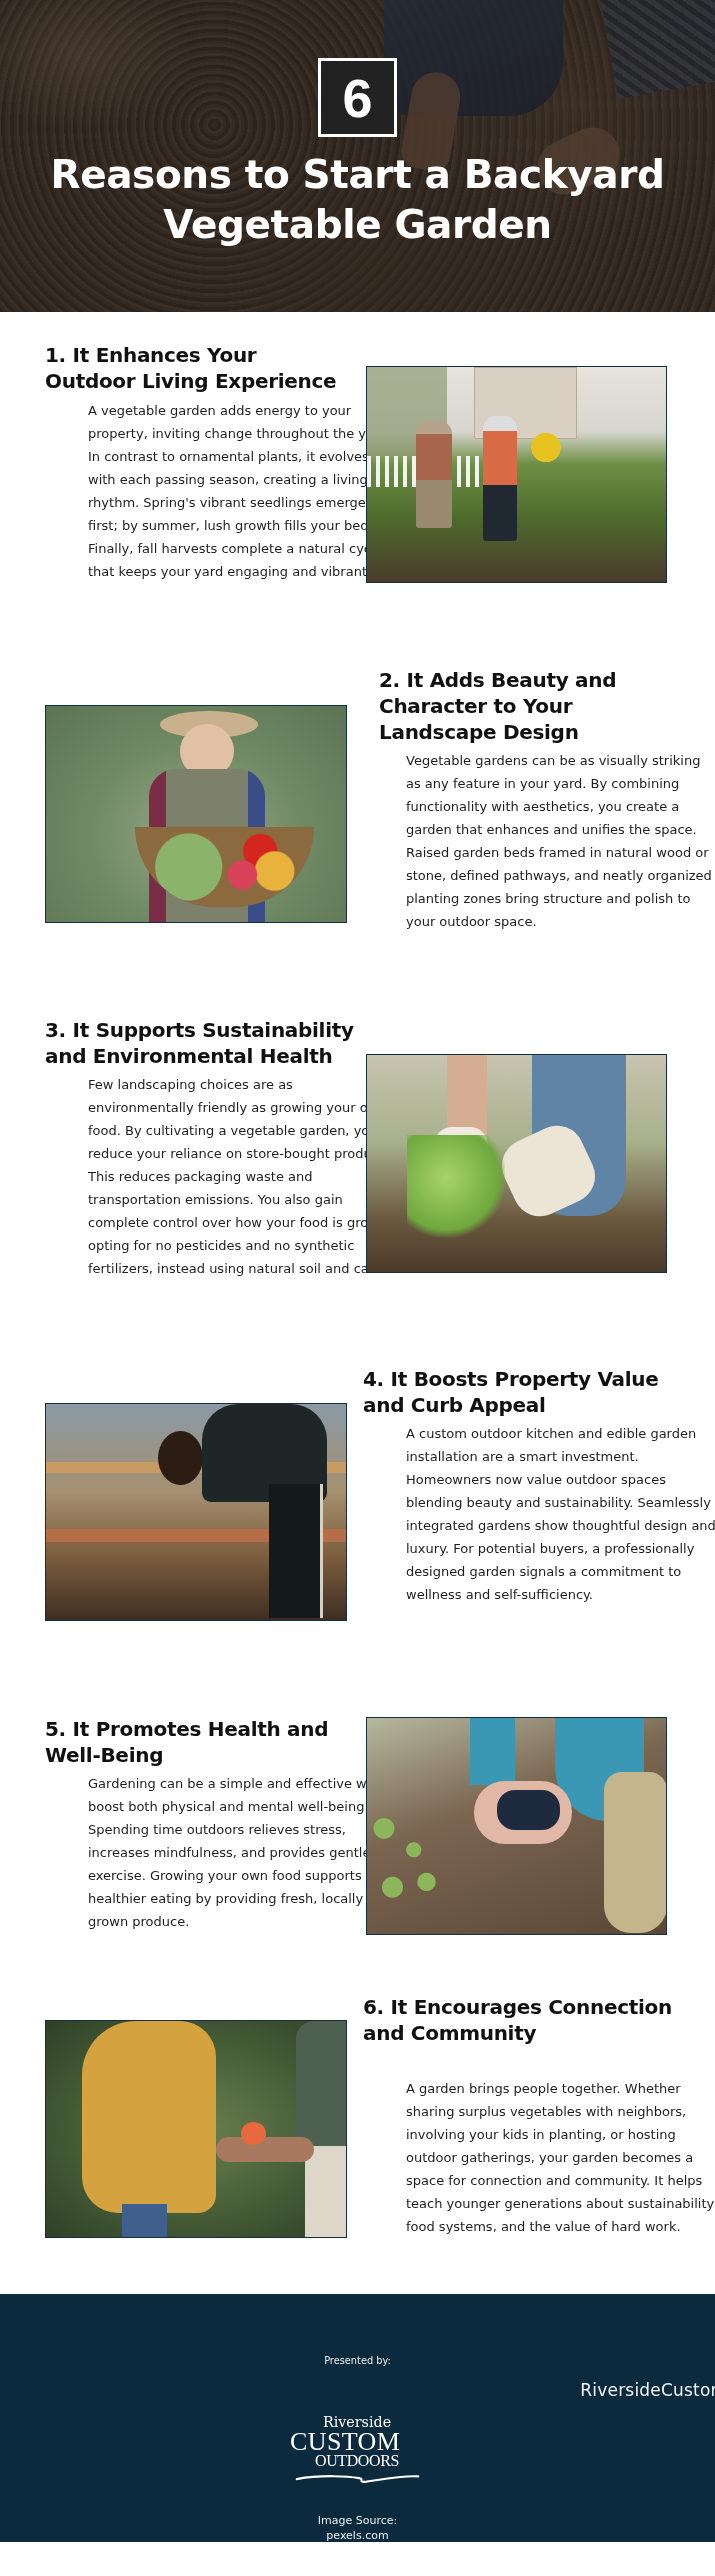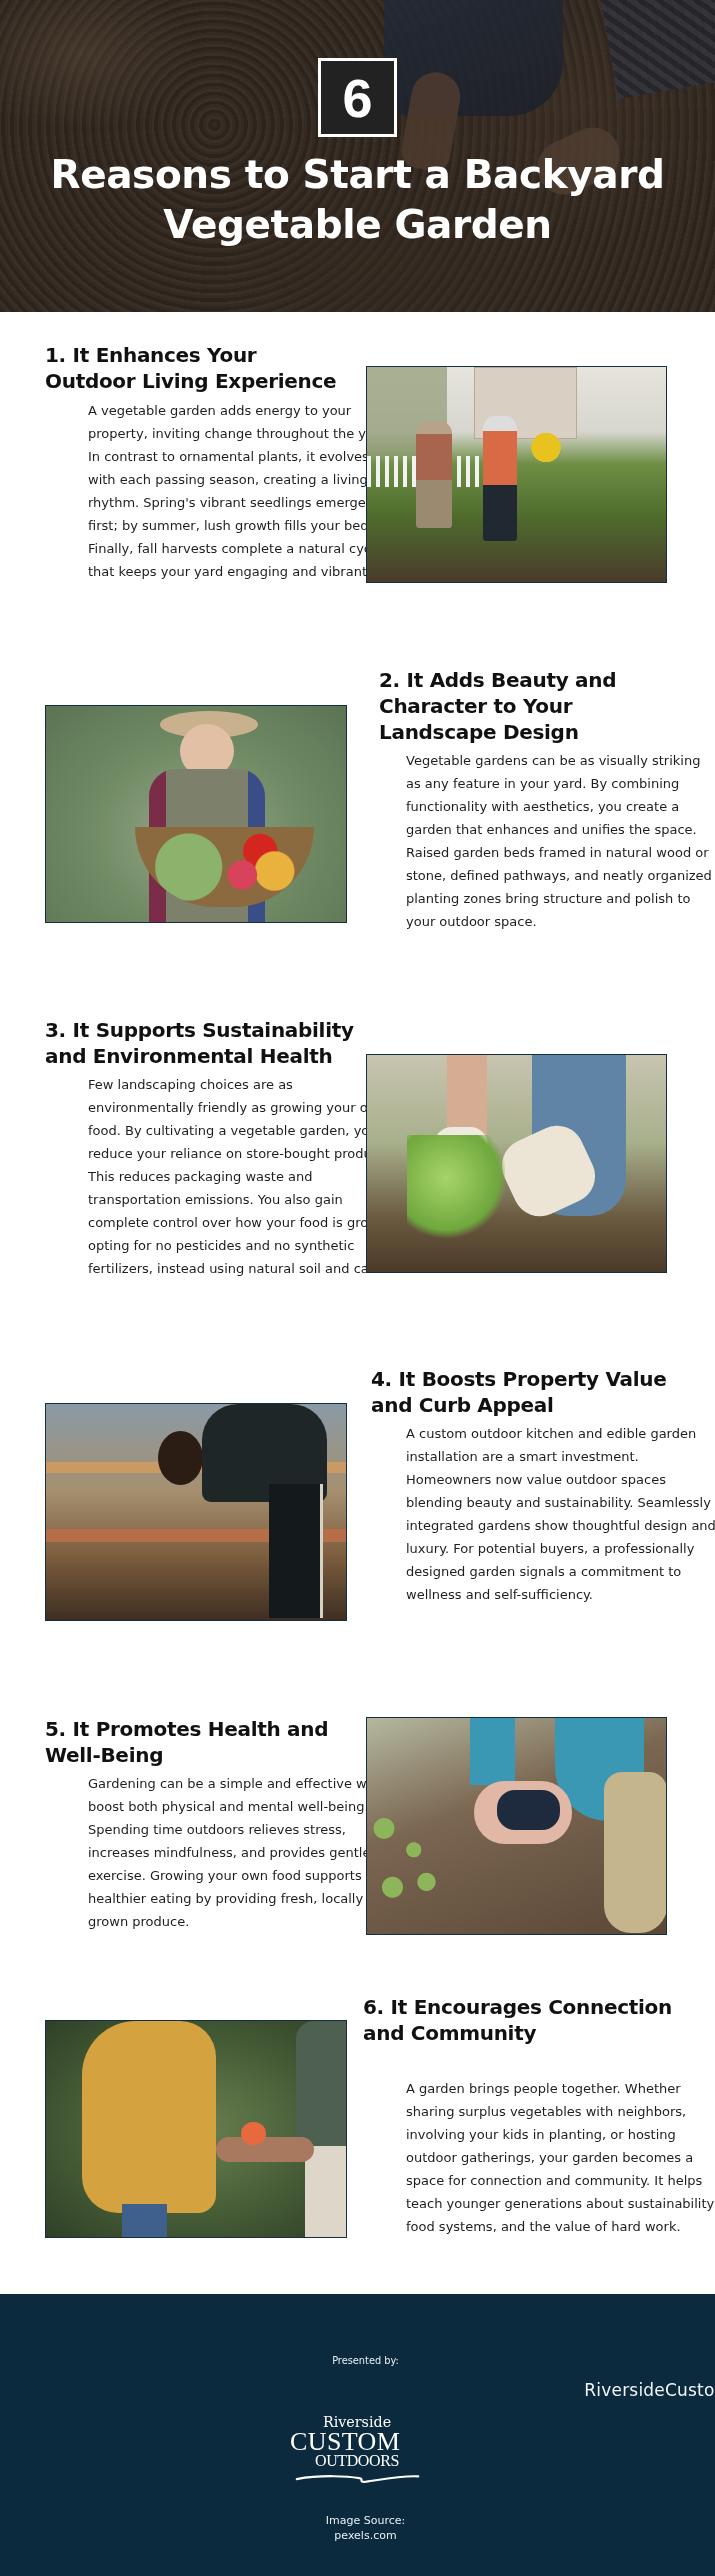--- a/index.html
+++ b/index.html
@@ -56,22 +56,22 @@
   .p3 { background: linear-gradient(180deg,#c8c4b0 0%,#a8b08c 40%,#6b5a40 75%,#4a3a28 100%); }
   
   .p4 { background: linear-gradient(180deg,#8a9aa6 0%,#a59070 40%,#7d5e3e 70%,#3e2e22 100%); }
   
   .p5 { background: linear-gradient(160deg,#b5b8a0 0%,#7a6651 40%,#5a4736 100%); }
   
   .p6 { background: radial-gradient(ellipse at 50% 50%,#6a8050,#445a35 60%,#2f4027); }
 
   
   .footer {
-    position: absolute; left: 0; top: 2294px; width: 715px; height: 282px; background: #0b2a3e;
-    color: #ffffff; text-align: center; padding-left: 8px;
+    position: absolute; left: 0; top: 2294px; width: 715px; height: 248px; background: #0b2a3e;
+    color: #ffffff; text-align: center;
   }
   .presented { position: absolute; top: 61px; width: 715px; font-size: 9.8px; color: #e8eef2; }
   .site-link { position: absolute; top: 86px; width: 715px; font-size: 17px; color: #f2f5f7; letter-spacing: 0.2px; }
   .logo { position: absolute; left: 290px; top: 120px; width: 134px; height: 73px; }
   .logo-script { position: absolute; top: 0; width: 134px; text-align: center; font-family: "DejaVu Serif", serif; font-size: 14.3px; }
   .logo-line1 { position: absolute; top: 18px; width: 134px; text-align: left; font-family: "Liberation Serif", serif; font-size: 26px; line-height: 19.7px; letter-spacing: 0.4px; }
   .logo-line2 { position: absolute; top: 36px; width: 134px; text-align: center; font-family: "Liberation Serif", serif; font-size: 16px; line-height: 21.5px; letter-spacing: -0.4px; }
   .logo-wave { position: absolute; left: 4.5px; top: 57px; width: 125px; height: 12.5px; }
   .img-source { position: absolute; top: 219px; width: 715px; font-size: 11px; line-height: 15px; color: #e8eef2; }
 </style>
@@ -121,21 +121,21 @@
   <div class="photo p3" style="left:366px; top:1054px; width:301px; height:219px;" title="Gloved hands planting a lettuce seedling in soil">
     <div class="layer" style="left:165px;top:0;width:94px;height:161px;background:#5f84a6;border-radius:0 0 36px 36px;"></div>
     <div class="layer" style="left:80px;top:0;width:40px;height:80px;background:#d4ad92;"></div>
     <div class="layer" style="left:67px;top:72px;width:54px;height:63px;background:#efeae0;border-radius:18px;"></div>
     <div class="layer" style="left:139px;top:76px;width:85px;height:80px;background:#ece4d5;border-radius:27px;transform:rotate(-25deg);"></div>
     <div class="layer" style="left:40px;top:80px;width:98px;height:107px;background:radial-gradient(circle at 40% 40%,#a8d46a,#6fa83d 60%,transparent 70%);"></div>
   </div>
 </section>
 
 <section>
-  <h2 class="section-heading" style="left:363px; top:1366px; width:313px;margin-left:8px;">4. It Boosts Property Value and Curb Appeal</h2>
+  <h2 class="section-heading" style="left:363px; top:1366px; width:313px;">4. It Boosts Property Value and Curb Appeal</h2>
   <p class="section-body" style="left:363px; top:1422px; width:313px;">A custom outdoor kitchen and edible garden installation are a smart investment. Homeowners now value outdoor spaces blending beauty and sustainability. Seamlessly integrated gardens show thoughtful design and luxury. For potential buyers, a professionally designed garden signals a commitment to wellness and self-sufficiency.</p>
   <div class="photo p4" style="left:45px; top:1403px; width:302px; height:218px;" title="Man bending over raised garden beds with a hand trowel">
     <div class="layer" style="left:0;top:58px;width:302px;height:10.7px;background:#c99a63;"></div>
     <div class="layer" style="left:0;top:125px;width:302px;height:12.5px;background:#b56e48;"></div>
     <div class="layer" style="left:112px;top:27px;width:45px;height:54px;background:#2b1c14;border-radius:50%;"></div>
     <div class="layer" style="left:156px;top:0;width:125px;height:98px;background:#1f2628;border-radius:36px 36px 9px 9px;"></div>
     <div class="layer" style="left:223px;top:80px;width:54px;height:134px;background:#14191b;border-right:3.6px solid #d8d0c0;"></div>
   </div>
 </section>
 

